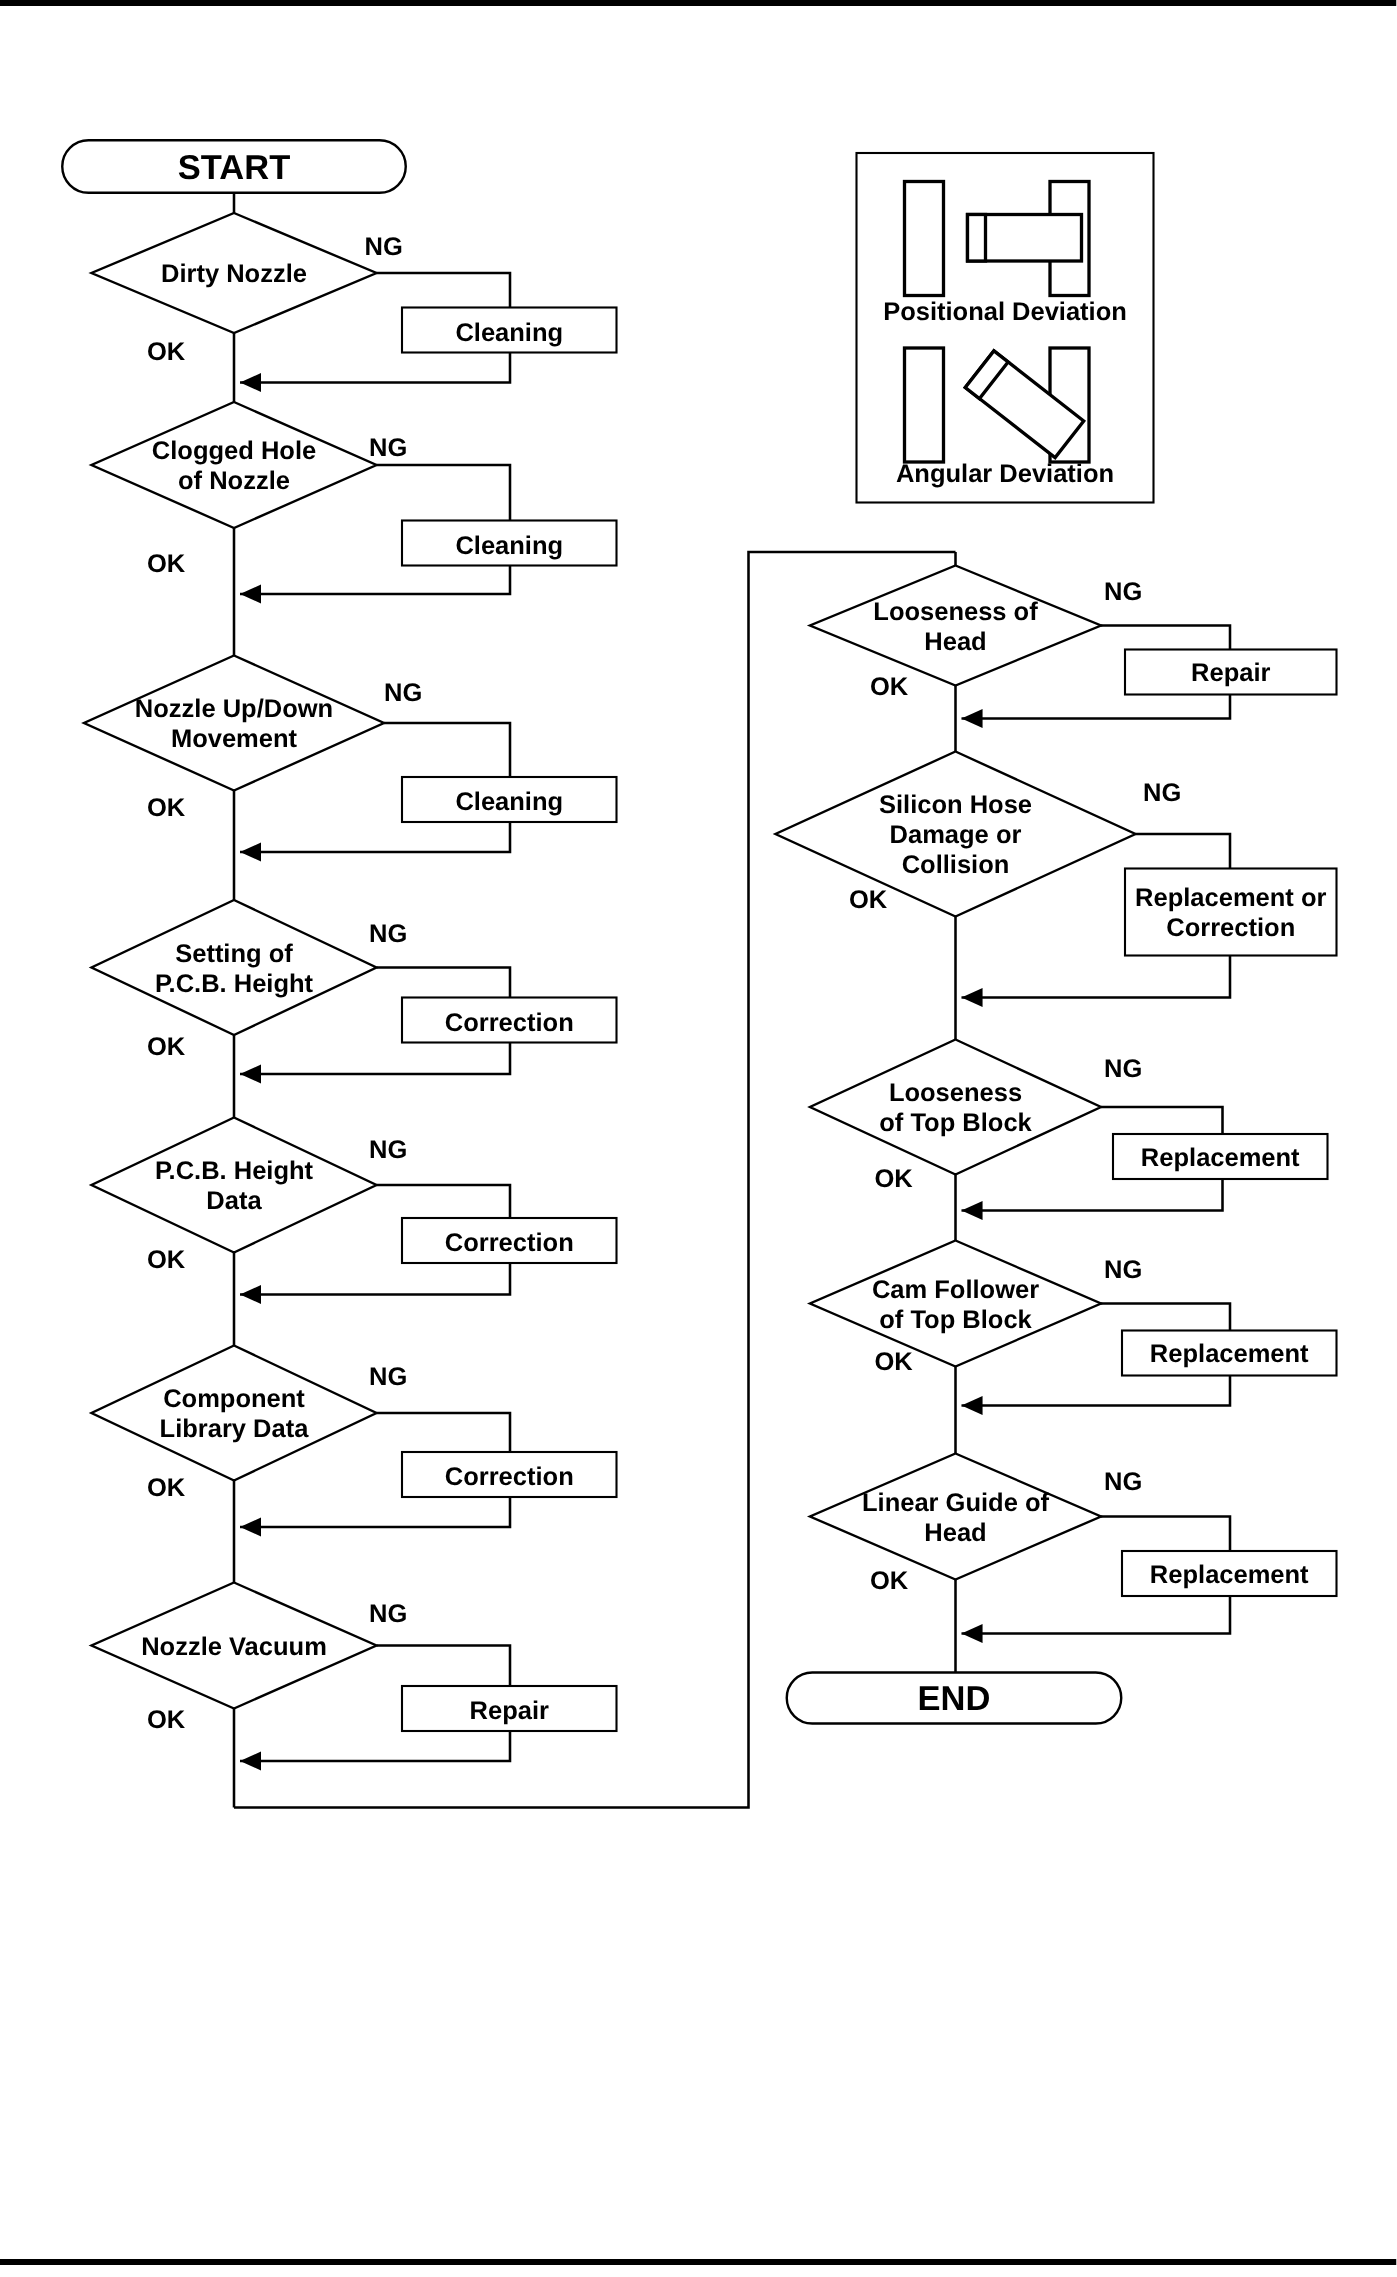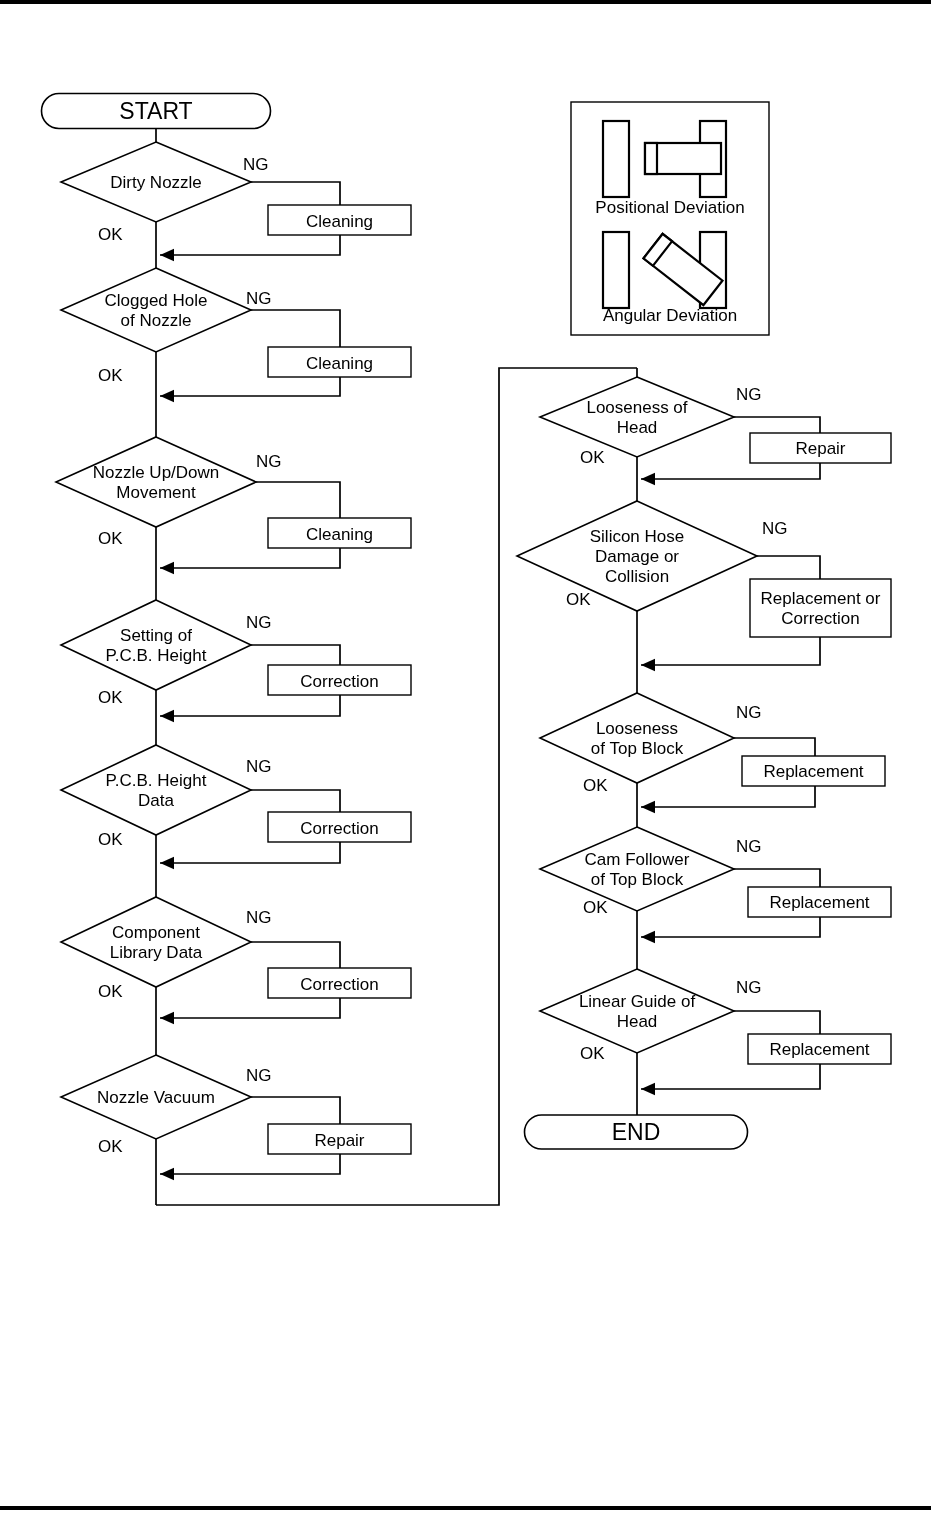--- a/index.html
+++ b/index.html
@@ -1,18 +1,18 @@
 <!DOCTYPE html>
 <html><head>
 <meta charset="utf-8">
 <style>
   html,body{margin:0;padding:0;background:#ffffff;}
   body{width:931px;height:1518px;position:relative;overflow:hidden;
        font-family:"Liberation Sans","DejaVu Sans",sans-serif;}
-  #flowchart-root{position:absolute;left:0;top:0;width:827px;height:1518px;}
+  #flowchart-root{position:absolute;left:0;top:0;width:827px;height:1518px;font-weight:bold;}
   svg{display:block;}
   .shape{fill:#ffffff;stroke:#000000;stroke-width:1.6;}
   .shape-thin{fill:#ffffff;stroke:#000000;stroke-width:1.4;}
   .illus{fill:#ffffff;stroke:#000000;stroke-width:2.2;}
   .illus-frame{fill:#ffffff;stroke:#000000;stroke-width:1.4;}
   .conn{stroke:#000000;stroke-width:1.7;fill:none;}
   .rule{fill:#000000;}
   text{fill:#000000;font-family:"Liberation Sans","DejaVu Sans",sans-serif;}
   .t-node{font-size:17px;}
   .t-term{font-size:23px;}

